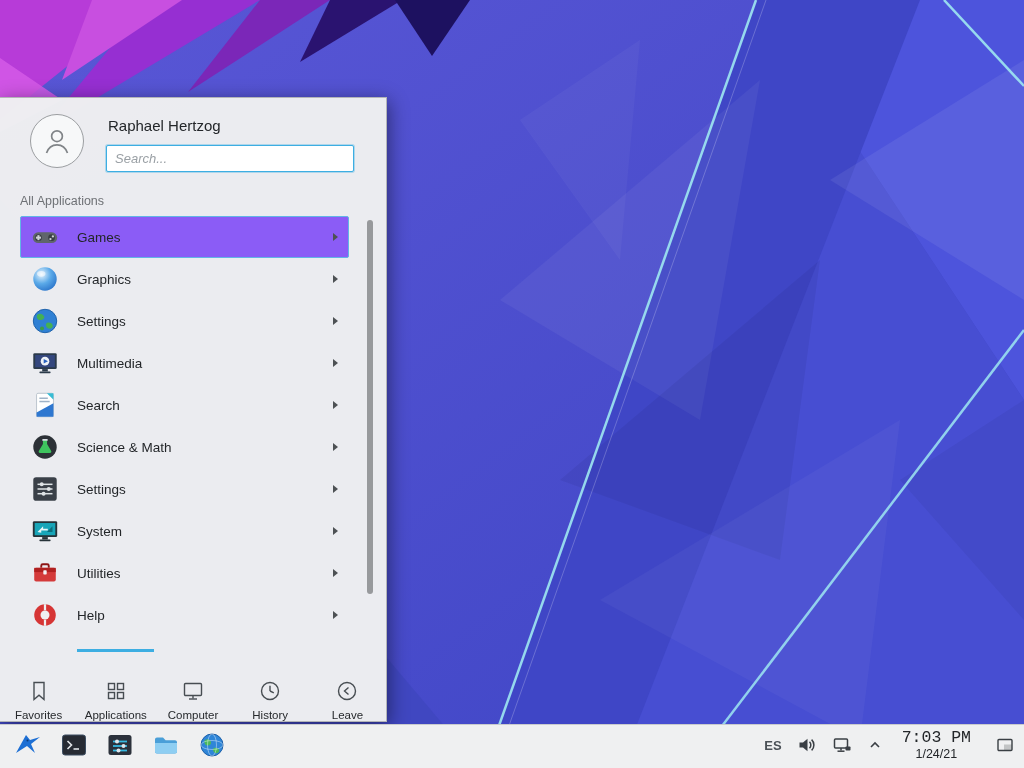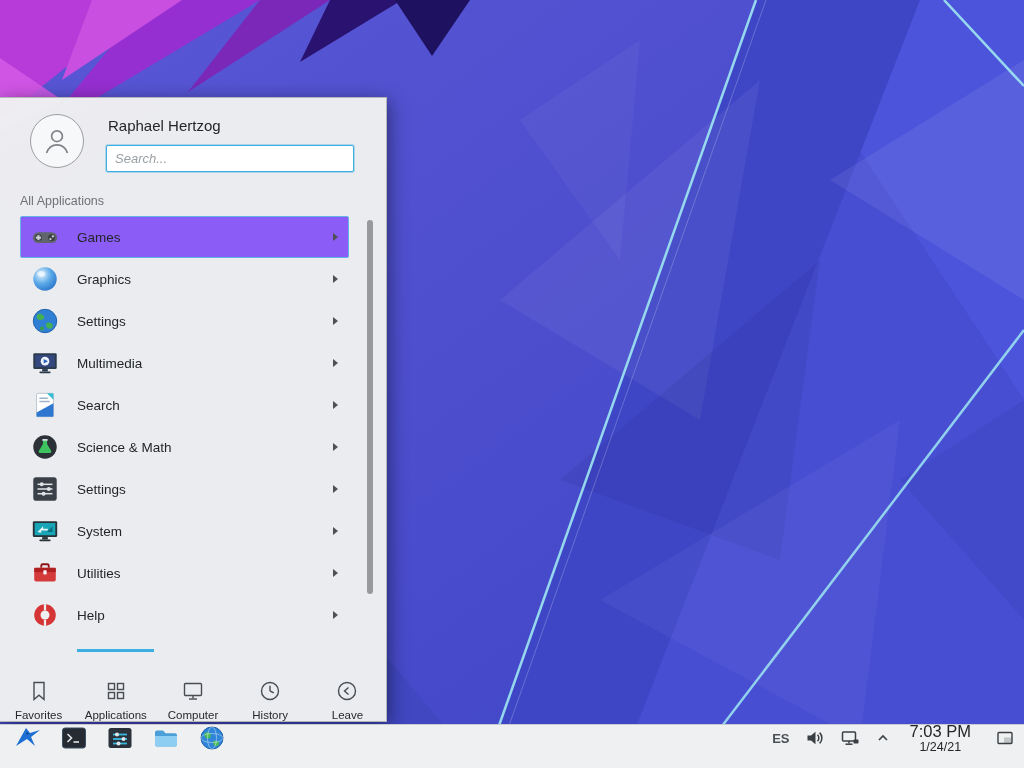--- a/index.html
+++ b/index.html
@@ -56,30 +56,30 @@
     flex:1;display:flex;flex-direction:column;align-items:center;justify-content:flex-end;
     gap:6px;border-top:3px solid transparent;padding-top:2px;cursor:default;
   }
   .tab.active{border-top-color:#3daee2;}
   .tab-label{font-size:11.5px;color:#26292c;}
 
   
   #taskbar{
     position:absolute;left:0;right:0;bottom:0;height:44px;
     background:#eff0f1;border-top:1px solid #c9cbcd;
-    display:flex;align-items:flex-end;padding:12px 6px;box-sizing:border-box;
+    display:flex;align-items:flex-start;padding:2px 6px;box-sizing:border-box;
   }
   .task-icons{display:flex;align-items:center;gap:10px;margin-left:4px;}
   .task-icon{width:36px;height:36px;display:flex;align-items:center;justify-content:center;border-radius:3px;}
   .spacer{flex:1;}
   .tray{display:flex;align-items:center;gap:15px;}
   .kbd-layout{font-size:13px;font-weight:bold;color:#4a5056;}
   .tray-icon{display:flex;align-items:center;justify-content:center;}
   .clock{text-align:center;line-height:1.12;color:#232629;margin:0 2px 0 4px;cursor:default;}
-  .clock .time{font-size:16.5px;}
+  .clock .time{font-size:16.5px;font-family:Liberation Mono, monospace;}
   .clock .date{font-size:12.5px;}
   .show-desktop{width:26px;height:36px;display:flex;align-items:center;justify-content:center;margin-left:4px;}
 </style>
 </head>
 <body>
 
 <div id="desktop">
 
   <svg class="wallpaper" width="1024" height="768" viewBox="0 0 1024 768" preserveAspectRatio="none" aria-hidden="true">
     <defs>

